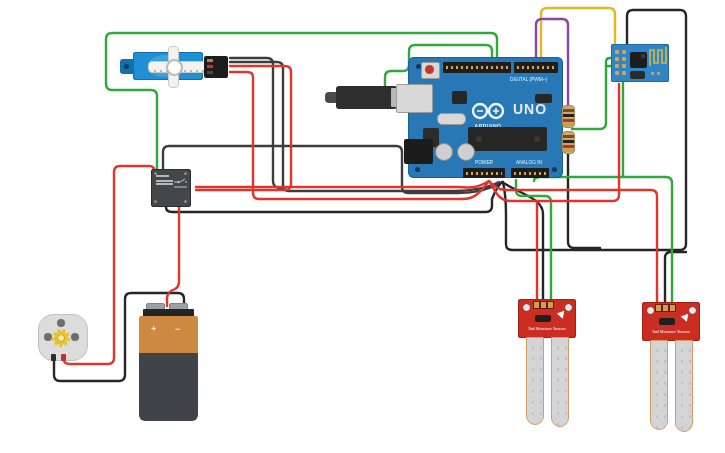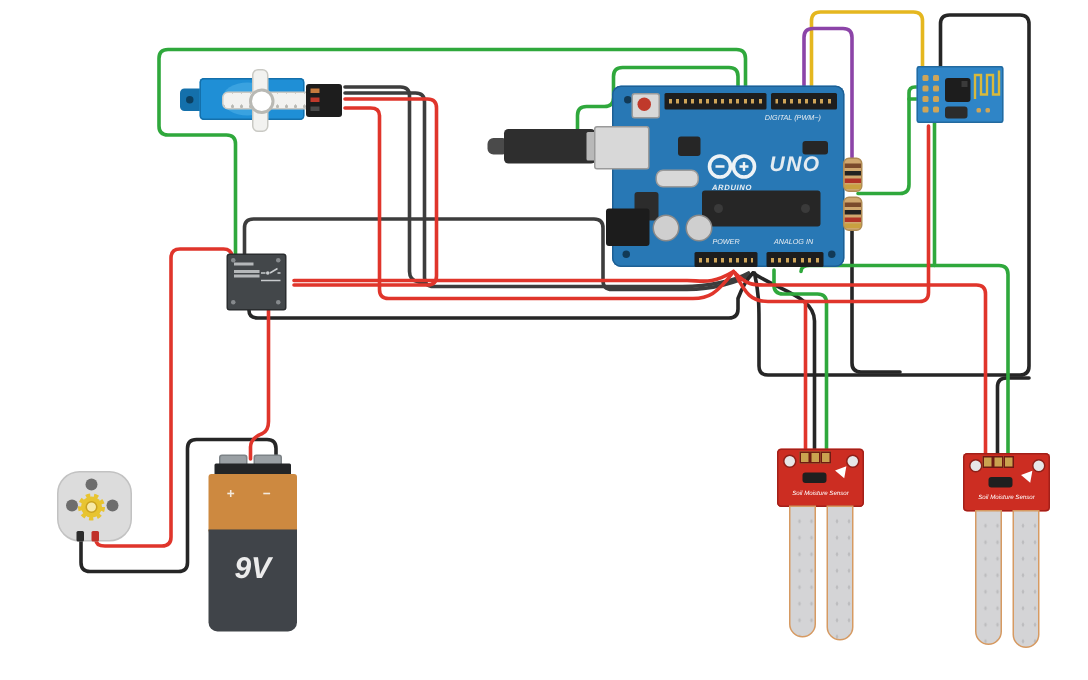--- a/index.html
+++ b/index.html
@@ -1,20 +1,20 @@
 <!DOCTYPE html>
 <html><head>
 <meta charset="utf-8">
 <style>
   html,body{margin:0;padding:0;background:#fff;font-family:"Liberation Sans",sans-serif;}
   #stage{position:relative;width:725px;height:453px;background:#fff;overflow:hidden;}
   .abs{position:absolute;}
   svg{display:block;}
   #wires{position:absolute;left:0;top:0;z-index:1;}
-  .cmp{position:absolute;z-index:2;font-style:italic;}
+  .cmp{position:absolute;z-index:2;}
   .wire{fill:none;stroke-width:2.4;stroke-linecap:round;stroke-linejoin:round;}
   .w-red{stroke:#e0352b;}
   .w-green{stroke:#2fa83c;}
   .w-black{stroke:#262626;}
   .w-gray{stroke:#3d3d3d;}
   .w-yellow{stroke:#e5b71f;}
   .w-purple{stroke:#8c44a8;}
 
   
   .board{background:#2878b5;border-radius:6px;box-shadow:inset 0 0 0 1px #1d5f94;}
@@ -224,21 +224,20 @@
   </div>
 
   <div class="cmp" style="left:139px;top:302px;width:59px;height:119px;">
     <div class="abs batt-cap" style="left:7px;top:1px;width:17px;height:9px;"></div>
     <div class="abs batt-cap" style="left:30px;top:1px;width:17px;height:9px;"></div>
     <div class="abs" style="left:4px;top:7px;width:51px;height:10px;background:#232527;border-radius:1px;"></div>
     <div class="abs batt-body-top" style="left:0;top:14px;width:59px;height:37px;border-radius:2px 2px 0 0;"></div>
     <div class="abs batt-sign" style="left:12px;top:22px;">+</div>
     <div class="abs batt-sign" style="left:36px;top:22px;">−</div>
     <div class="abs batt-body-bot" style="left:0;top:51px;width:59px;height:68px;"></div>
-    <div class="abs" style="left:0;top:66px;width:59px;text-align:center;color:#ececec;font-size:20px;font-weight:bold;">9V</div>
   </div>
 
   <div class="cmp" style="left:518px;top:299px;width:58px;height:128px;">
     <div class="abs pcb" style="left:0;top:0;width:58px;height:39px;"></div>
     <div class="s-hole" style="left:4px;top:4px;"></div>
     <div class="s-hole" style="left:46px;top:4px;"></div>
     <div class="pinpad" style="left:15px;top:2px;"></div>
     <div class="pinpad" style="left:22px;top:2px;"></div>
     <div class="pinpad" style="left:29px;top:2px;"></div>
     <div class="abs ic" style="left:17px;top:16px;width:16px;height:7px;background:#1f1f1f;"></div>

